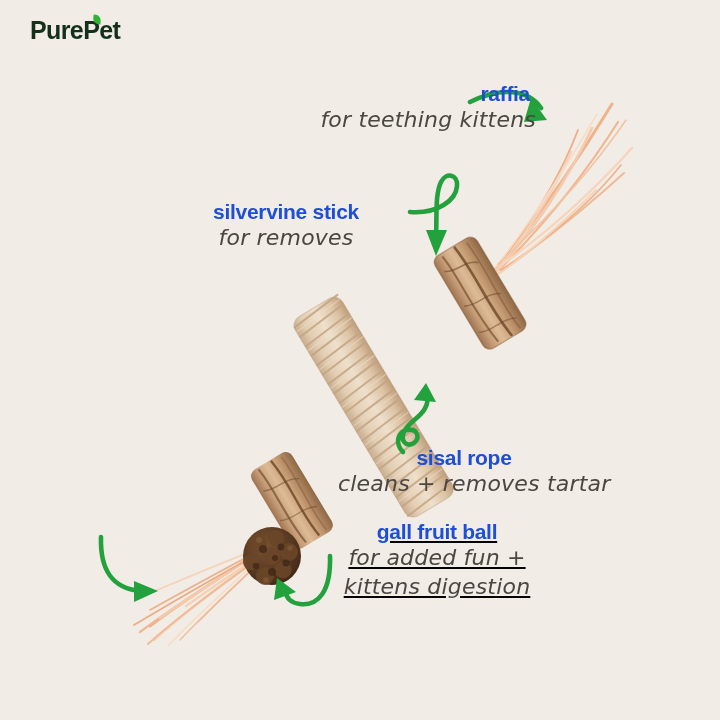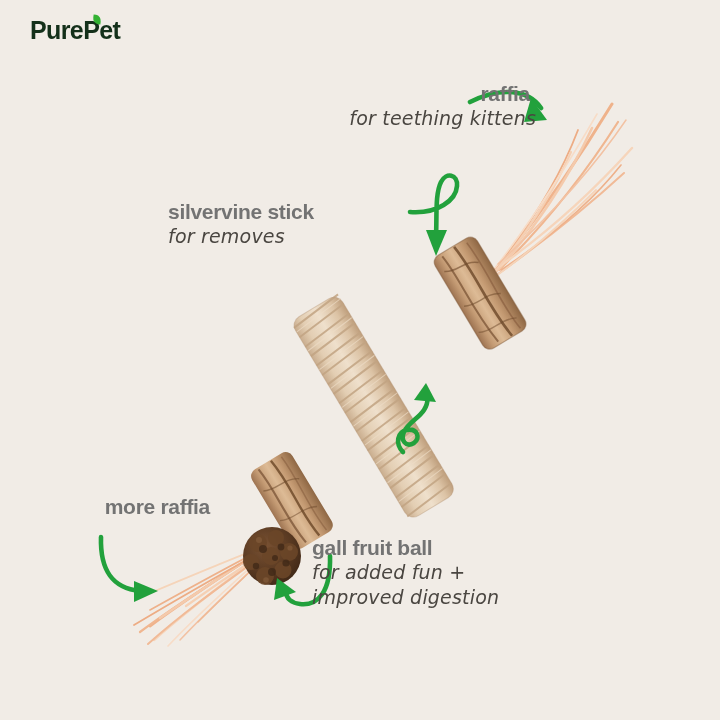--- a/index.html
+++ b/index.html
@@ -36,44 +36,44 @@
 
   
   #product { position:absolute; left:0; top:0; width:720px; height:720px; }
 
   
   .anno { position:absolute; }
   .anno .hl {
     font-family:"Liberation Sans", sans-serif;
     font-weight:bold;
     font-size:21px;
-    color:#737373;
+    color:#1d4ed8;
     letter-spacing:-0.3px;
     white-space:nowrap;
     line-height:1.15;
   }
   .anno .sub {
     font-family:"DejaVu Sans", sans-serif;
-    font-size:19px;
+    font-size:22px;
     font-style:italic;
     color:#4A4641;
     white-space:nowrap;
     line-height:1.3;
     letter-spacing:0.2px;
   }
   .ta-right  { text-align:right; }
-  .ta-center { text-align:left; }
+  .ta-center { text-align:center; }
 
   
   #anno-raffia      { left:286px; top:82px;  width:250px; }
   #anno-raffia .hl  { padding-right:6px; }
   #anno-silvervine  { left:168px; top:200px; width:236px; }
   #anno-sisal       { left:338px; top:446px; width:252px; }
   #anno-moreraffia  { left:44px;  top:495px; width:166px; }
-  #anno-gallfruit   { left:312px; top:536px; width:250px; }
+  #anno-gallfruit   { left:312px; top:520px; width:250px;text-decoration:underline; }
 
   svg { display:block; }
 </style>
 </head>
 <body>
 
 <div id="stage">
 
   <div id="logo">
     <span>PurePet</span>
@@ -256,25 +256,26 @@
     <div class="hl">raffia</div>
     <div class="sub">for teething kittens</div>
   </div>
 
   <div class="anno ta-center" id="anno-silvervine">
     <div class="hl">silvervine stick</div>
     <div class="sub">for removes</div>
   </div>
 
   <div class="anno ta-center" id="anno-sisal">
+    <div class="hl">sisal rope</div>
+    <div class="sub">cleans + removes tartar</div>
   </div>
 
   <div class="anno ta-right" id="anno-moreraffia">
-    <div class="hl">more raffia</div>
   </div>
 
   <div class="anno ta-center" id="anno-gallfruit">
     <div class="hl">gall fruit ball</div>
     <div class="sub">for added fun +</div>
-    <div class="sub">improved digestion</div>
+    <div class="sub">kittens digestion</div>
   </div>
 
 </div>
 
 </body></html>

